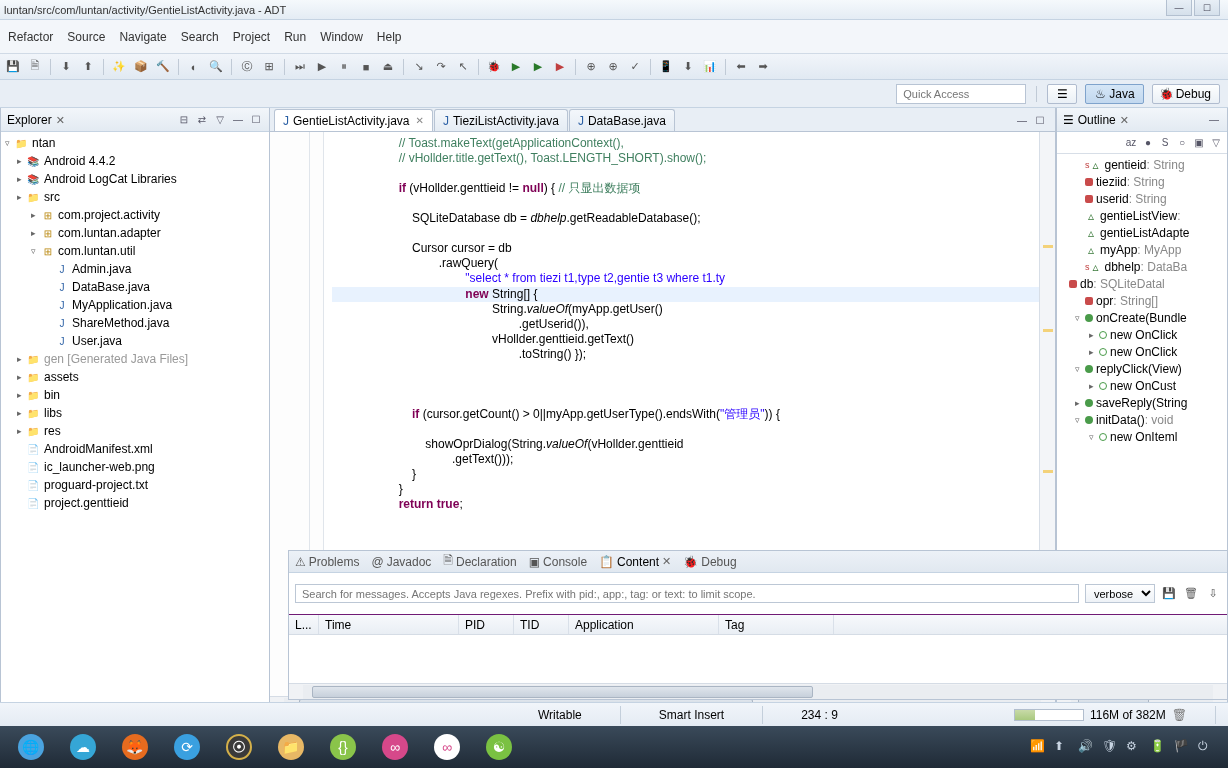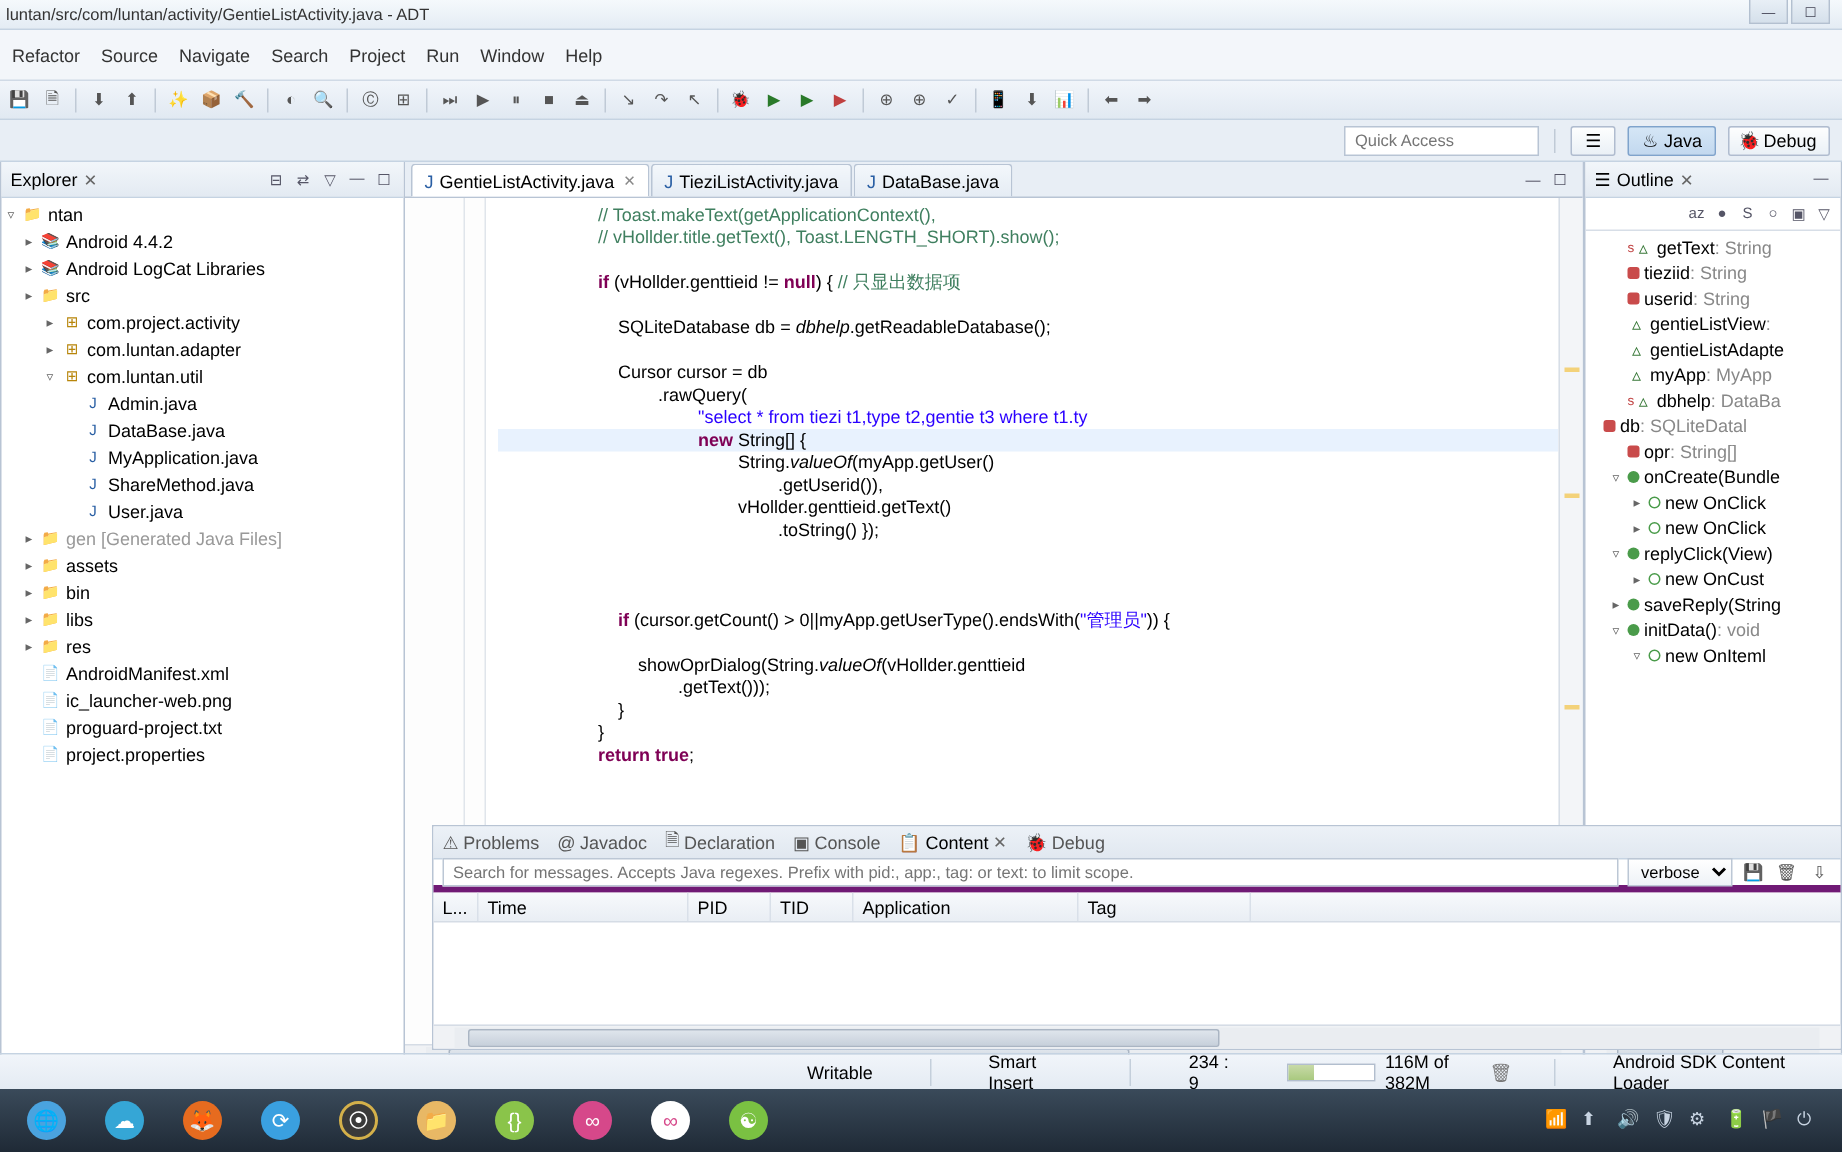--- a/index.html
+++ b/index.html
@@ -84,21 +84,21 @@
 .sf-btn.plus { color:#2a8a2a; font-weight:bold; }
 .sf-btn.minus { color:#c04040; font-weight:bold; }
 .sf-list { flex:1; padding:2px 0; font-size:11px; }
 .sf-item { height:17px; display:flex; align-items:center; padding:0 6px; cursor:pointer; white-space:nowrap; overflow:hidden; text-overflow:ellipsis; }
 .sf-item.sel { background:#d0e4f8; }
 
 .logcat-body { flex:1; display:flex; flex-direction:column; }
 .logcat-tabs { height:22px; background:linear-gradient(#ecf1f7,#e1e8f0); border-bottom:1px solid #c5d3e2; display:flex; align-items:center; padding:0 6px; gap:12px; font-size:11px; }
 .ltab { display:flex; align-items:center; gap:3px; color:#555; cursor:pointer; }
 .ltab.active { color:#000; }
-.logcat-search-row { height:22px; display:flex; align-items:center; padding:0 6px; gap:6px; border-bottom:5px solid #701a75; }
+.logcat-search-row { height:42px; display:flex; align-items:center; padding:0 6px; gap:6px; border-bottom:1px solid #701a75; }
 .logcat-search { flex:1; height:19px; border:1px solid #bcc7d5; padding:0 6px; font-size:11px; background:#fff; }
 .logcat-level { height:19px; border:1px solid #bcc7d5; font-size:11px; background:linear-gradient(#fff,#eef2f7); padding: 0 4px; }
 .lc-icon { width:16px; height:16px; color:#555; cursor:pointer; font-size:11px; display:flex; align-items:center; justify-content:center; }
 .logcat-table { flex:1; overflow:auto; }
 .lt-head { height:20px; display:flex; background:linear-gradient(#f7f9fc,#e9eef4); border-bottom:1px solid #d5dce5; font-size:11px; }
 .lt-col { padding:0 6px; display:flex; align-items:center; border-right:1px solid #d9e0e9; }
 
 .statusbar { position:absolute; bottom:42px; left:0; right:0; height:24px; background:linear-gradient(#f1f5fa,#e4ebf3); border-top:1px solid #c5d3e2; display:flex; align-items:center; font-size:11px; padding: 0 8px; gap: 24px; }
 .status-sep { border-left:1px solid #c4cfdb; height:18px; margin:0 4px; }
 .status-block { padding: 0 10px; }
@@ -312,21 +312,21 @@
             <span>ic_launcher-web.png</span>
           </div>
           <div class="tree-node ind1">
             <span class="tri"></span>
             <span class="ticon file">📄</span>
             <span>proguard-project.txt</span>
           </div>
           <div class="tree-node ind1">
             <span class="tri"></span>
             <span class="ticon file">📄</span>
-            <span>project.properties</span>
+            <span>project.genttieid</span>
           </div>
         </div>
     </div>
   </div>
 
   <div class="editor-area">
     <div class="editor-tabs">
       <div id="etabs" style="display: flex;">
           <div class="etab active">
             <span style="color:#2a5fa4">J</span>
@@ -377,21 +377,21 @@
       <span class="view-icon">S</span>
       <span class="view-icon">○</span>
       <span class="view-icon">▣</span>
       <span class="view-icon">▽</span>
     </div>
     <div class="outline-tree" id="otree">
         <div class="onode" style="padding-left: 18px;">
           <span class="otri"></span>
           <span style="color:#c04040;font-size:9px">s</span> 
           <span class="oicon" style="color:#3a7a3a">▵</span>
-          <span class="olabel">getText</span>
+          <span class="olabel">gentieid</span>
           <span class="otype"> : String</span>
         </div>
         <div class="onode" style="padding-left: 18px;">
           <span class="otri"></span>
           <span class="oicon field-priv"></span>
           <span class="olabel">tieziid</span>
           <span class="otype"> : String</span>
         </div>
         <div class="onode" style="padding-left: 18px;">
           <span class="otri"></span>
@@ -536,21 +536,20 @@
   <span class="status-sep"></span>
   <span class="status-block">234 : 9</span>
   <div class="status-prog">
     <div class="progbar">
         <div class="progfill" style="width:30%"></div>
       </div>
     <span>116M of 382M</span>
     <span class="trash-icon">🗑</span>
   </div>
   <span class="status-sep"></span>
-  <span class="status-block">Android SDK Content Loader</span>
 </div>
 
 <div class="taskbar">
   <div class="tb-app">
       <div class="tb-app-icon" style="background:#4aa3df">🌐</div>
     </div>
   <div class="tb-app">
       <div class="tb-app-icon" style="background:#35a6d6">☁</div>
     </div>
   <div class="tb-app">

